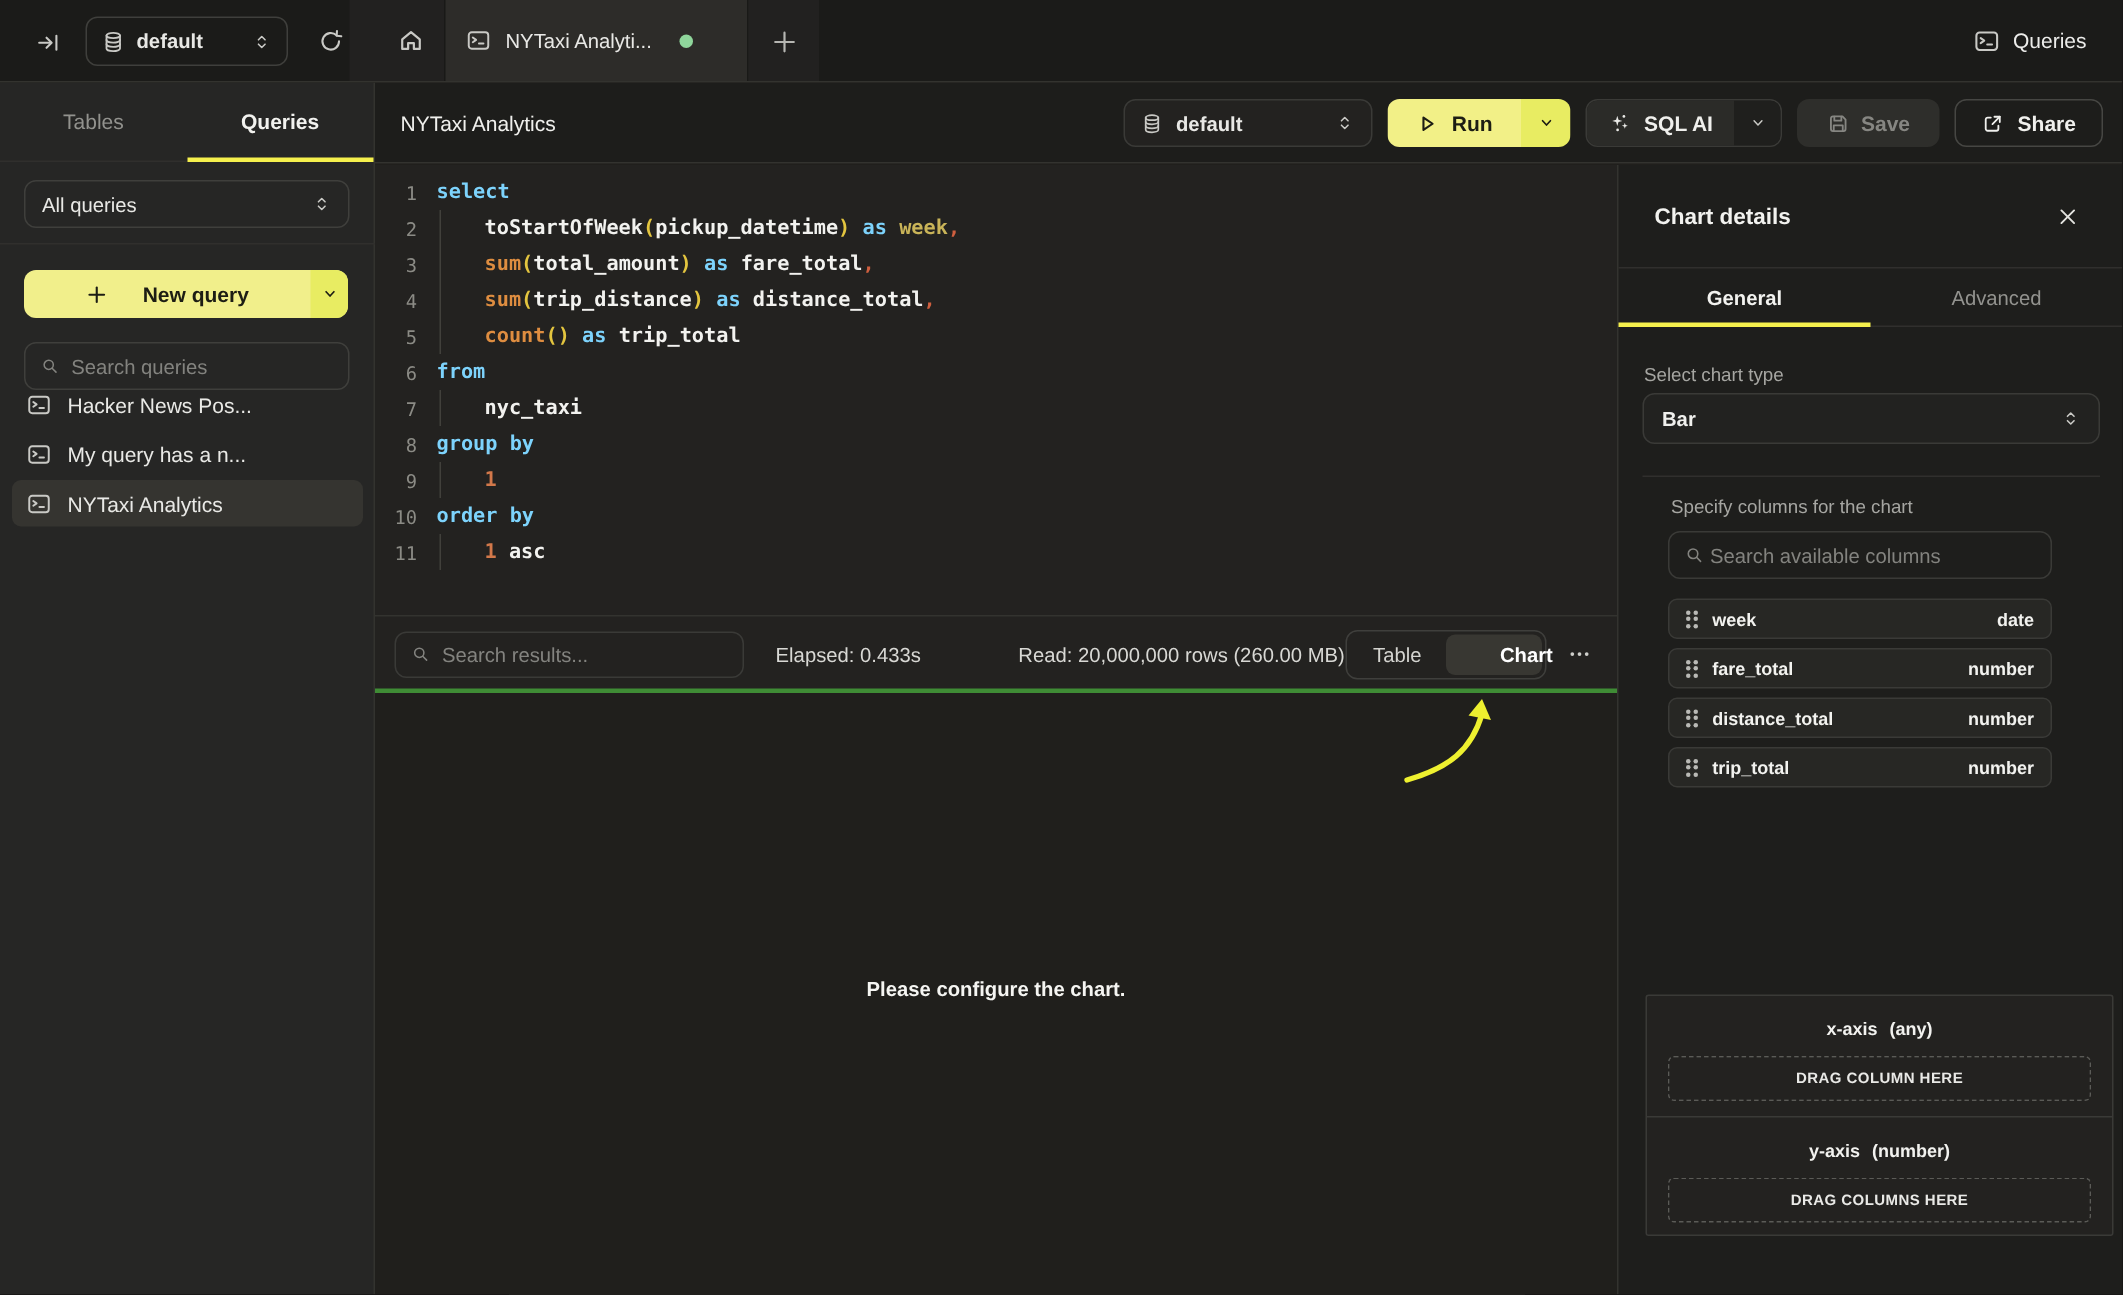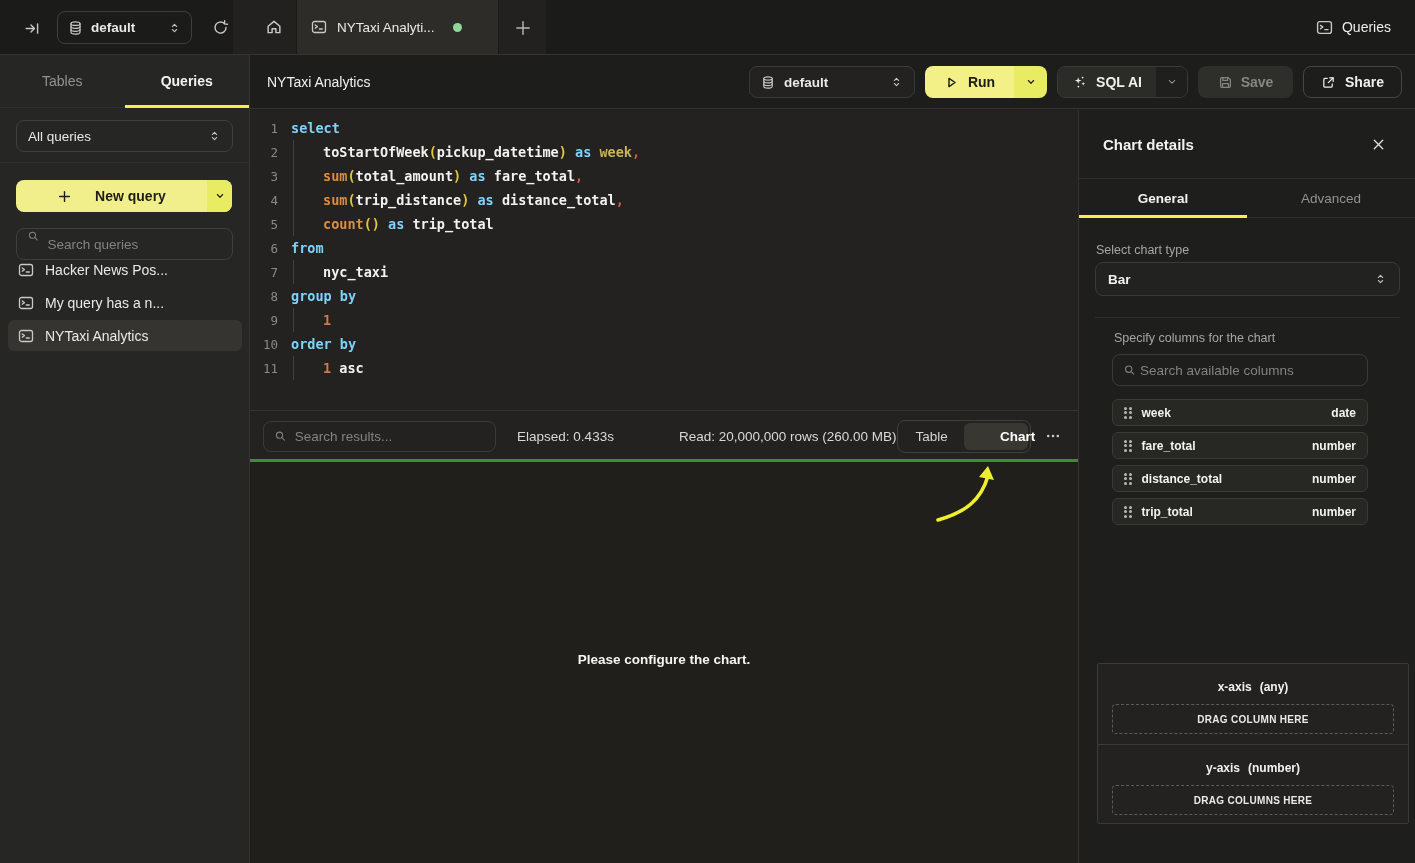--- a/index.html
+++ b/index.html
@@ -30,21 +30,21 @@
   .sb-tabs { display:flex; height:53px; border-bottom:1px solid #302f2d; }
   .sb-tab { flex:1; display:flex; align-items:center; justify-content:center; font-size:14px; color:#92928e; position:relative; cursor:pointer; }
   .sb-tab.active { color:#f2f2ef; font-weight:600; }
   .sb-tab.active::after { content:""; position:absolute; left:0; right:0; bottom:-1px; height:3px; background:#f5f04d; }
   .sb-filter { position:absolute; left:16px; top:65px; width:217px; height:32px; border:1px solid #3f3f3c; border-radius:8px; display:flex; align-items:center; padding:0 11px; font-size:13.5px; color:#e8e8e5; cursor:pointer; }
   .sb-filter .grow { flex:1; }
   .sb-divider { position:absolute; left:0; top:107px; width:250px; height:1px; background:#302f2d; }
   .new-query-btn { position:absolute; left:16px; top:125px; width:216px; height:32px; border-radius:8px; background:#f1ef8b; display:flex; align-items:center; overflow:hidden; cursor:pointer; }
   .nq-main { flex:1; display:flex; align-items:center; justify-content:center; gap:23px; font-size:14px; font-weight:600; color:#1d1d14; height:100%; }
   .nq-caret { width:25px; height:100%; background:#e8ec62; display:flex; align-items:center; justify-content:center; }
-  .sb-search { position:absolute; left:16px; top:173px; width:217px; height:32px; border:1px solid #3f3f3c; border-radius:8px; display:flex; padding:0 10px; gap:8px; }
+  .sb-search { position:absolute; left:16px; top:173px; width:217px; height:32px; border:1px solid #3f3f3c; border-radius:8px; display:flex; align-items:center; padding:0 10px; gap:8px; }
   .sb-search input, .res-search input, .col-search input { background:transparent; border:none; outline:none; color:#d8d8d4; font-size:13.5px; font-family:"Liberation Sans",sans-serif; width:100%; }
   .sb-search input::placeholder, .res-search input::placeholder, .col-search input::placeholder { color:#83837f; }
   .query-list { position:absolute; left:8px; top:199px; width:234px; display:flex; flex-direction:column; gap:2px; }
   .query-item { height:31px; display:flex; align-items:center; gap:11px; padding:0 10px; border-radius:6px; font-size:14px; color:#e9e9e6; cursor:pointer; white-space:nowrap; }
   .query-item.active { background:#353430; }
 
   
   .titlebar { position:absolute; left:250px; top:55px; width:1165px; height:54px; background:#1d1d1b; border-bottom:1px solid #33332f; }
   .doc-title { position:absolute; left:17px; top:0; height:54px; display:flex; align-items:center; font-size:14px; font-weight:500; color:#f0f0ed; }
   .tb-actions { position:absolute; right:13px; top:11px; height:32px; display:flex; gap:10px; }

